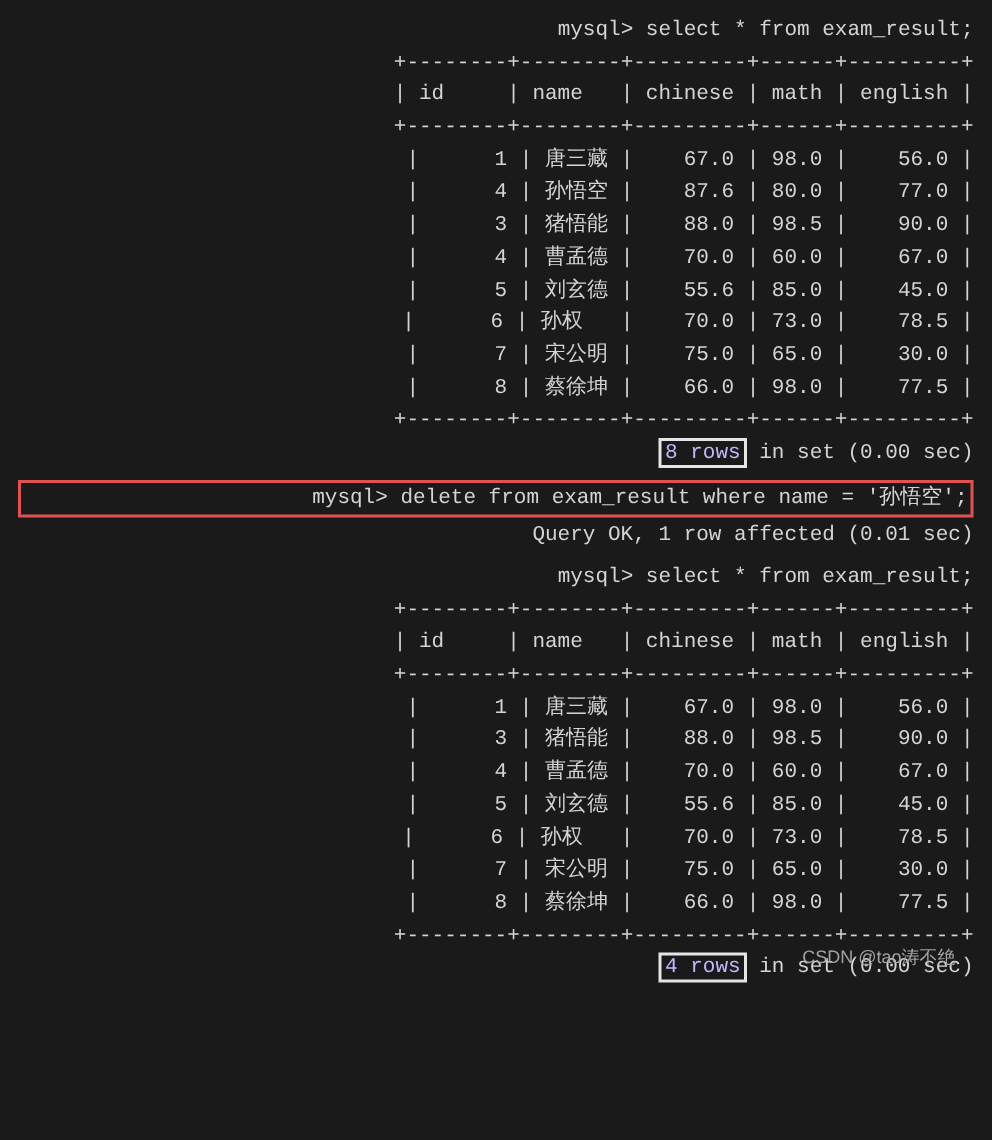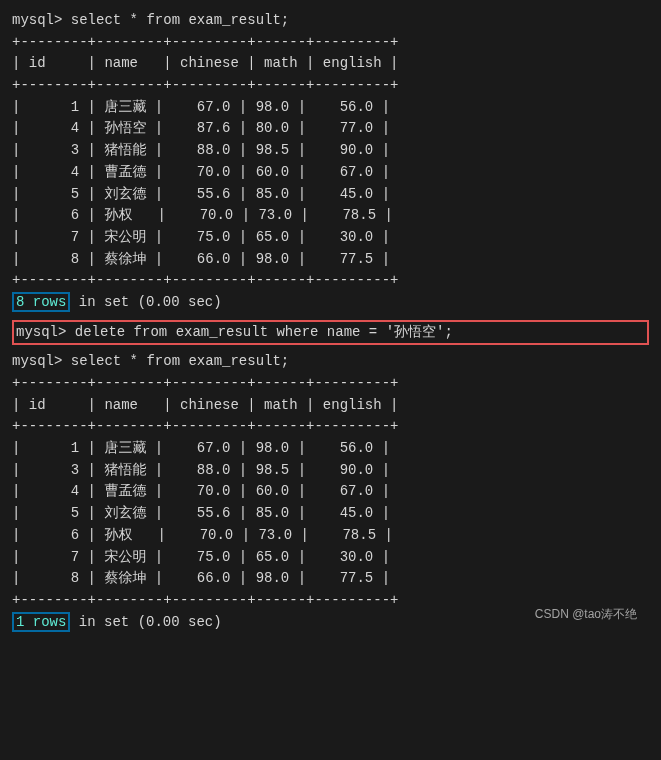--- a/index.html
+++ b/index.html
@@ -23,35 +23,36 @@
       display: block;
       border: 2px solid #e05252;
       color: #d4d4d4;
       white-space: pre;
       line-height: 1.55;
       padding: 0 2px;
       margin: 2px 0;
     }
     .rows-box {
       display: inline;
-      border: 2px solid #0369a1;
-      color: #5eead4;
+      border: 2px solid #e5e5e5;
+      color: #c4b5fd;
       padding: 0 2px;
     }
     .ok-line { color: #d4d4d4; }
     .watermark {
       position: absolute;
       bottom: 10px;
       right: 12px;
       color: #a3a3a3;
       font-size: 12px;
       font-family: Arial, sans-serif;
     }
     .container {
       position: relative;
+      text-align: right;
     }
     .section { margin-bottom: 4px; }
   </style>
 </head>
 <body>
 
 <div class="container">
 
   <div class="section">
     <span class="line prompt">mysql&gt; select * from exam_result;</span>
@@ -65,32 +66,33 @@
     <span class="line table-line">|      5 | 刘玄德 |    55.6 | 85.0 |    45.0 |</span>
     <span class="line table-line">|      6 | 孙权   |    70.0 | 73.0 |    78.5 |</span>
     <span class="line table-line">|      7 | 宋公明 |    75.0 | 65.0 |    30.0 |</span>
     <span class="line table-line">|      8 | 蔡徐坤 |    66.0 | 98.0 |    77.5 |</span>
     <span class="line table-line">+--------+--------+---------+------+---------+</span>
     <span class="line"><span class="rows-box">8 rows</span><span> in set (0.00 sec)</span></span>
   </div>
 
   <div class="section" style="margin-top:6px;">
     <span class="bordered-cmd">mysql&gt; delete from exam_result where name = '孙悟空';</span>
+    <span class="line ok-line">Query OK, 1 row affected (0.01 sec)</span>
   </div>
 
   <div class="section" style="margin-top:6px;">
     <span class="line prompt">mysql&gt; select * from exam_result;</span>
     <span class="line table-line">+--------+--------+---------+------+---------+</span>
     <span class="line table-line">| id     | name   | chinese | math | english |</span>
     <span class="line table-line">+--------+--------+---------+------+---------+</span>
     <span class="line table-line">|      1 | 唐三藏 |    67.0 | 98.0 |    56.0 |</span>
     <span class="line table-line">|      3 | 猪悟能 |    88.0 | 98.5 |    90.0 |</span>
     <span class="line table-line">|      4 | 曹孟德 |    70.0 | 60.0 |    67.0 |</span>
     <span class="line table-line">|      5 | 刘玄德 |    55.6 | 85.0 |    45.0 |</span>
     <span class="line table-line">|      6 | 孙权   |    70.0 | 73.0 |    78.5 |</span>
     <span class="line table-line">|      7 | 宋公明 |    75.0 | 65.0 |    30.0 |</span>
     <span class="line table-line">|      8 | 蔡徐坤 |    66.0 | 98.0 |    77.5 |</span>
     <span class="line table-line">+--------+--------+---------+------+---------+</span>
-    <span class="line"><span class="rows-box">1 rows</span><span> in set (0.00 sec)</span></span>
+    <span class="line"><span class="rows-box">4 rows</span><span> in set (0.00 sec)</span></span>
   </div>
 
   <div class="watermark">CSDN @tao涛不绝</div>
 </div>
 
 </body></html>

